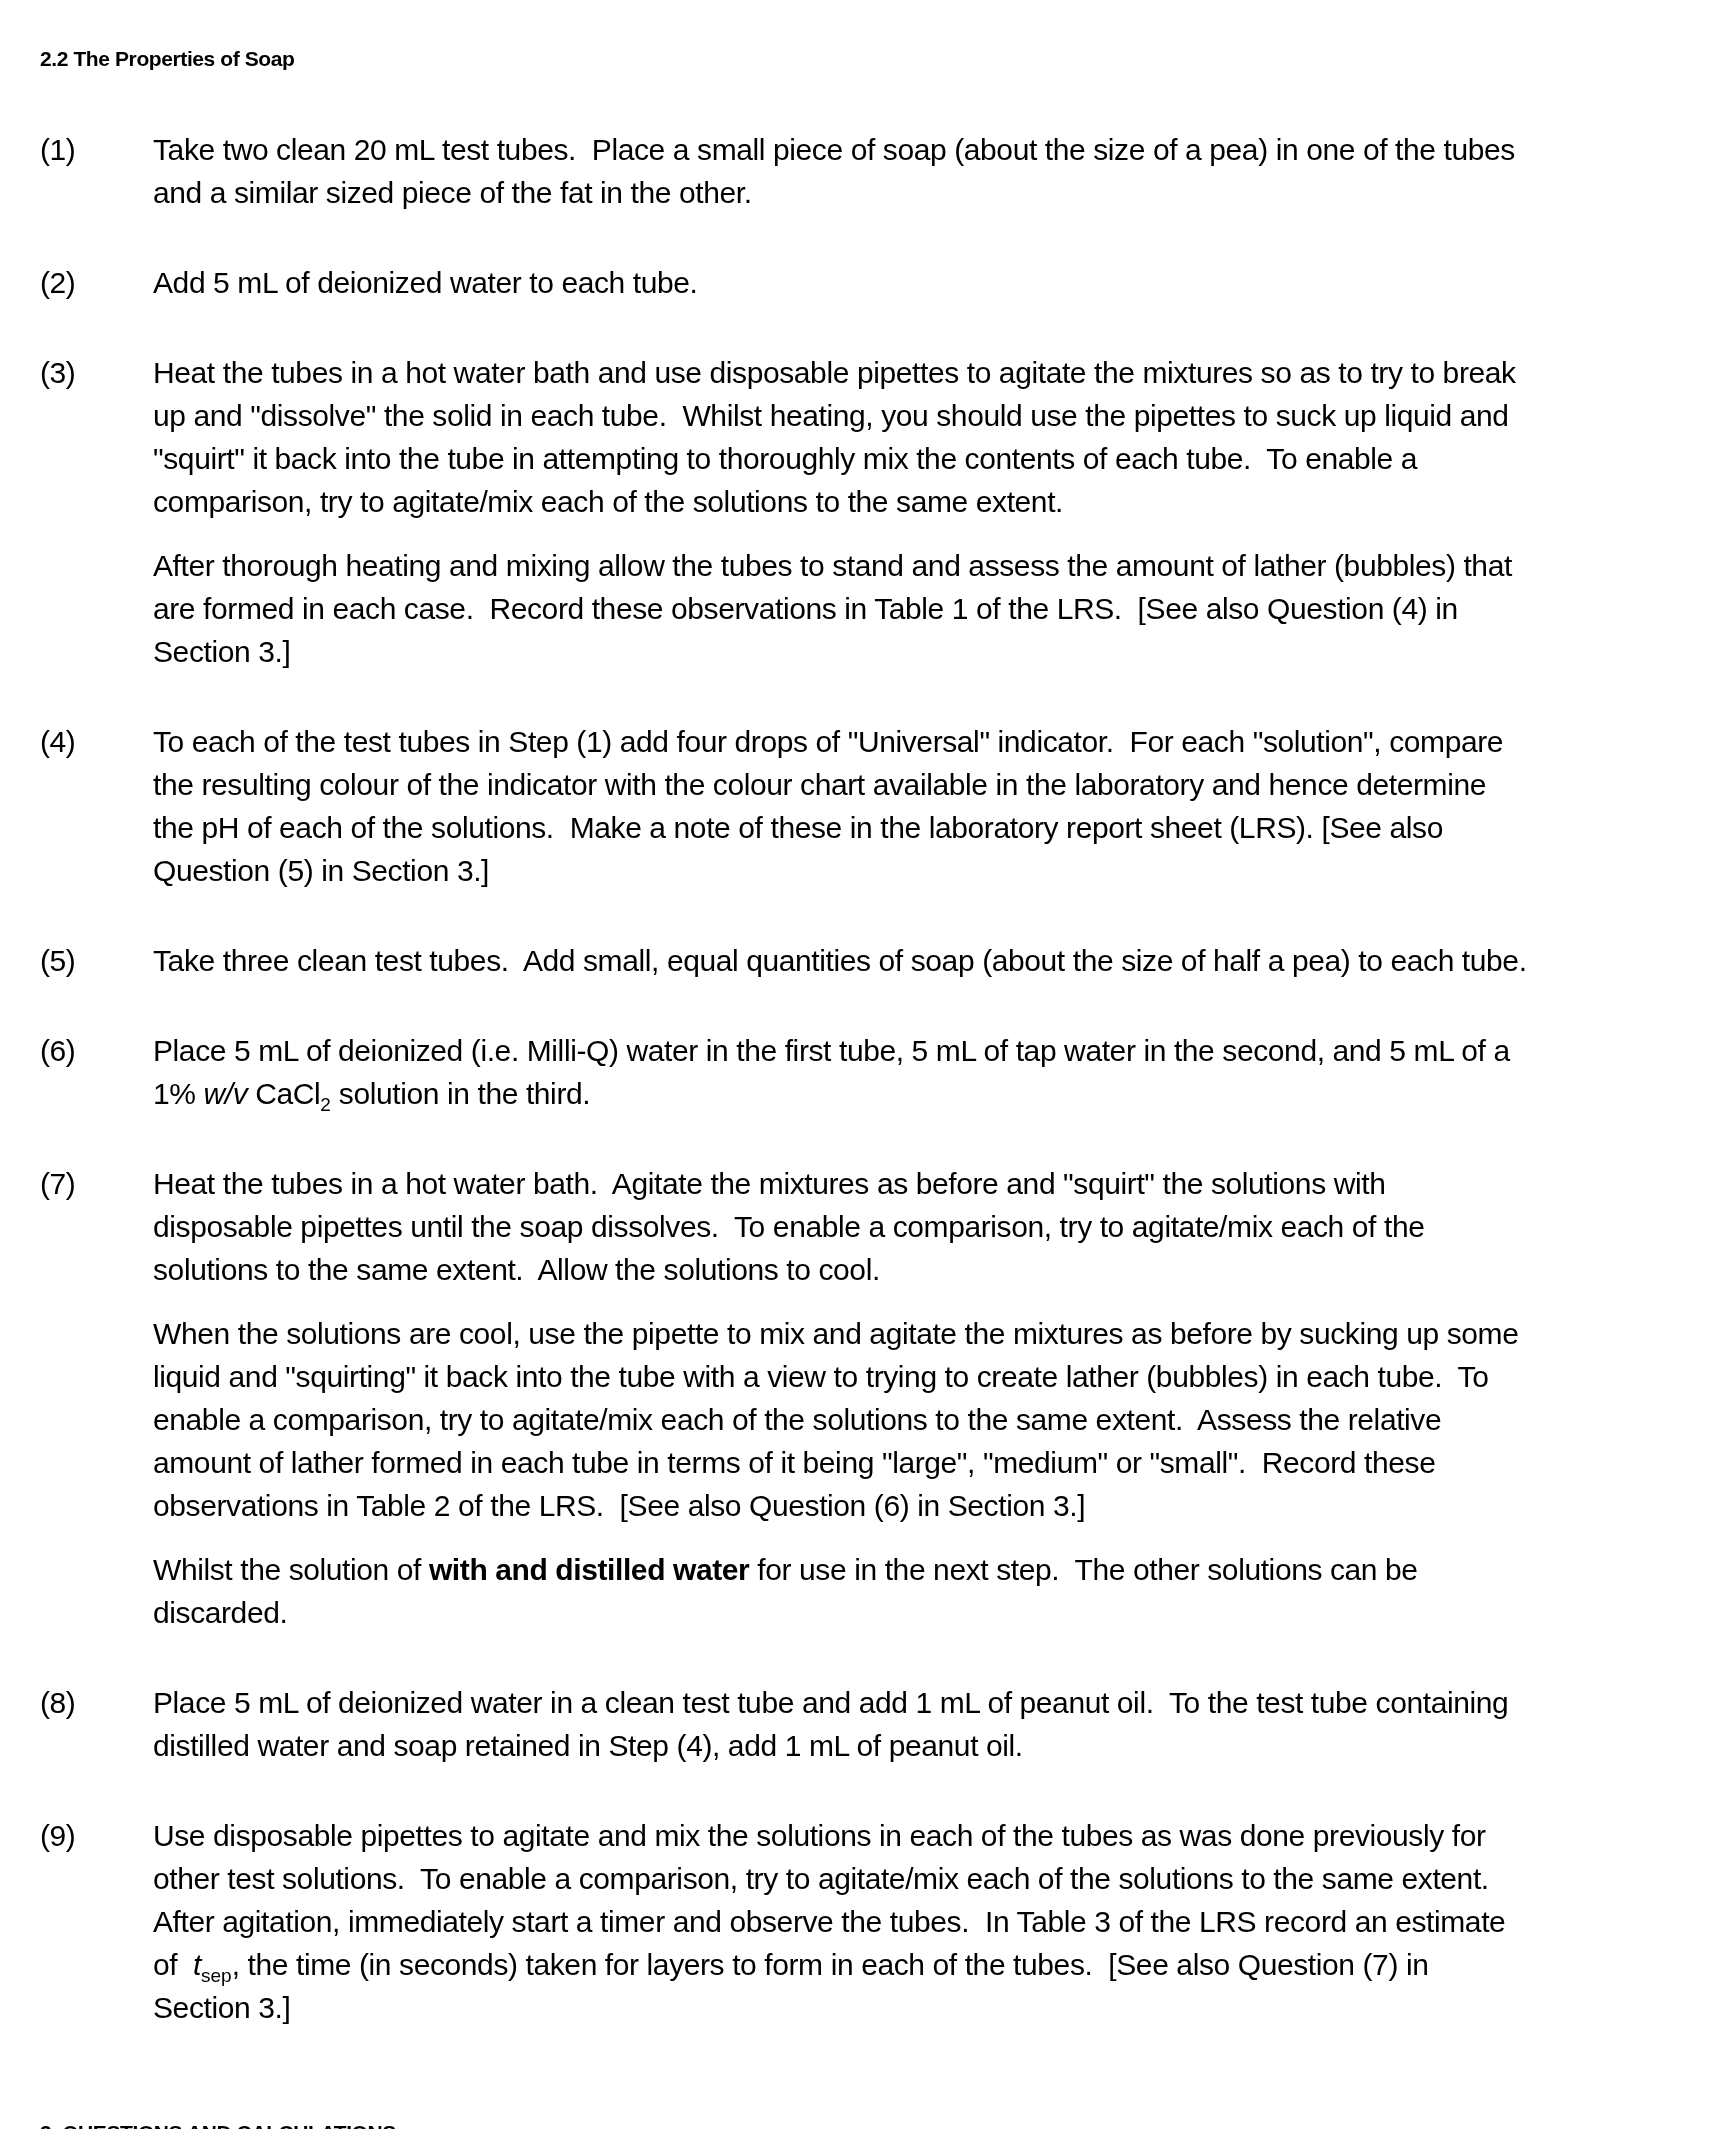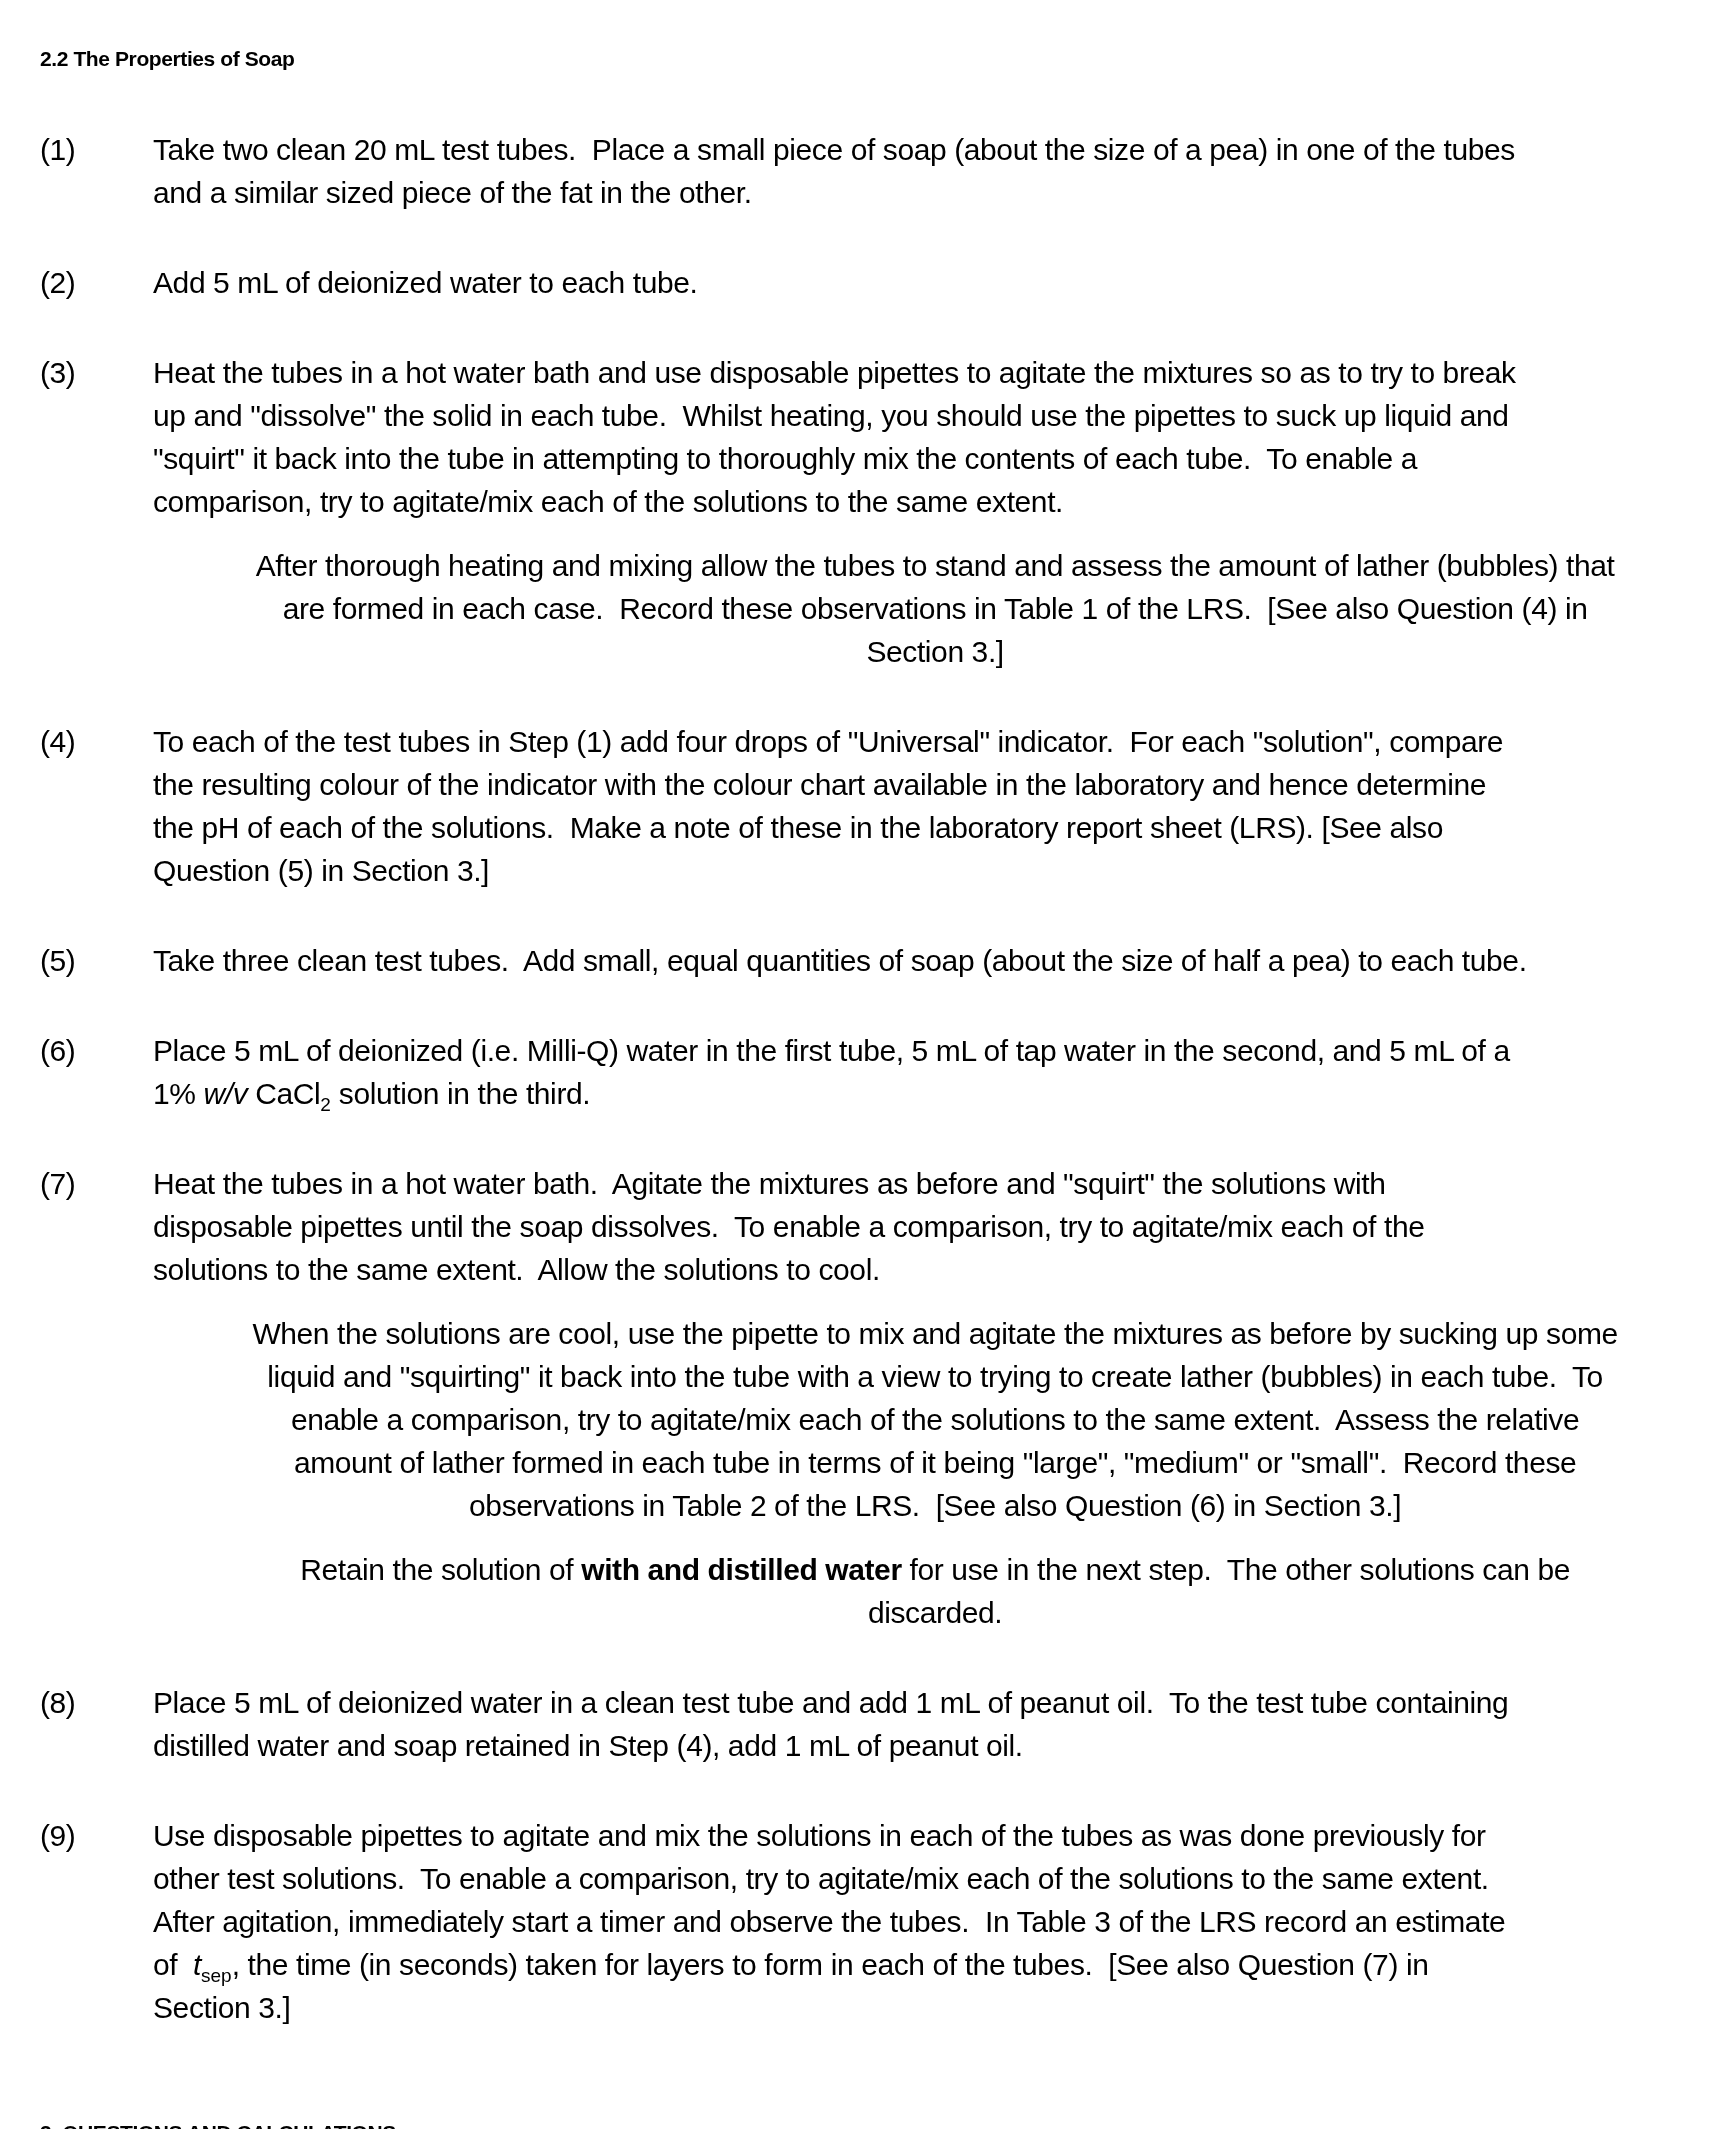--- a/index.html
+++ b/index.html
@@ -27,21 +27,21 @@
   .step {
     display: flex;
     margin-top: 47px;
     font-size: 30px;
     line-height: 43px;
     letter-spacing: -0.4px;
     white-space: pre;
   }
   .step .num { flex: 0 0 75px; }
   .step .stepbody { flex: 1 1 auto; min-width: 0; margin-left: 38px; }
-  .para + .para { margin-top: 21px; text-align: center; }
+  .para + .para { margin-top: 21px; }
   .questions-heading { margin-top: 81px; }
   sub {
     font-size: 19px;
     line-height: 0;
     vertical-align: sub;
     letter-spacing: 0;
   }
   i { font-style: italic; text-align: center; }
   b { font-weight: bold; }
 </style>
@@ -93,21 +93,21 @@
   </div>
 
   <div class="step">
     <div class="num">(7)</div>
     <div class="stepbody"><div class="para">Heat the tubes in a hot water bath.  Agitate the mixtures as before and "squirt" the solutions with
 disposable pipettes until the soap dissolves.  To enable a comparison, try to agitate/mix each of the
 solutions to the same extent.  Allow the solutions to cool.</div><div class="para">When the solutions are cool, use the pipette to mix and agitate the mixtures as before by sucking up some
 liquid and "squirting" it back into the tube with a view to trying to create lather (bubbles) in each tube.  To
 enable a comparison, try to agitate/mix each of the solutions to the same extent.  Assess the relative
 amount of lather formed in each tube in terms of it being "large", "medium" or "small".  Record these
-observations in Table 2 of the LRS.  [See also Question (6) in Section 3.]</div><div class="para"><span>Retain the solution of </span><b>with and distilled water</b><span> for use in the next step.  The other solutions can be
+observations in Table 2 of the LRS.  [See also Question (6) in Section 3.]</div><div class="para"><span>Whilst the solution of </span><b>with and distilled water</b><span> for use in the next step.  The other solutions can be
 discarded.</span></div></div>
   </div>
 
   <div class="step">
     <div class="num">(8)</div>
     <div class="stepbody"><div class="para">Place 5 mL of deionized water in a clean test tube and add 1 mL of peanut oil.  To the test tube containing
 distilled water and soap retained in Step (4), add 1 mL of peanut oil.</div></div>
   </div>
 
   <div class="step">

